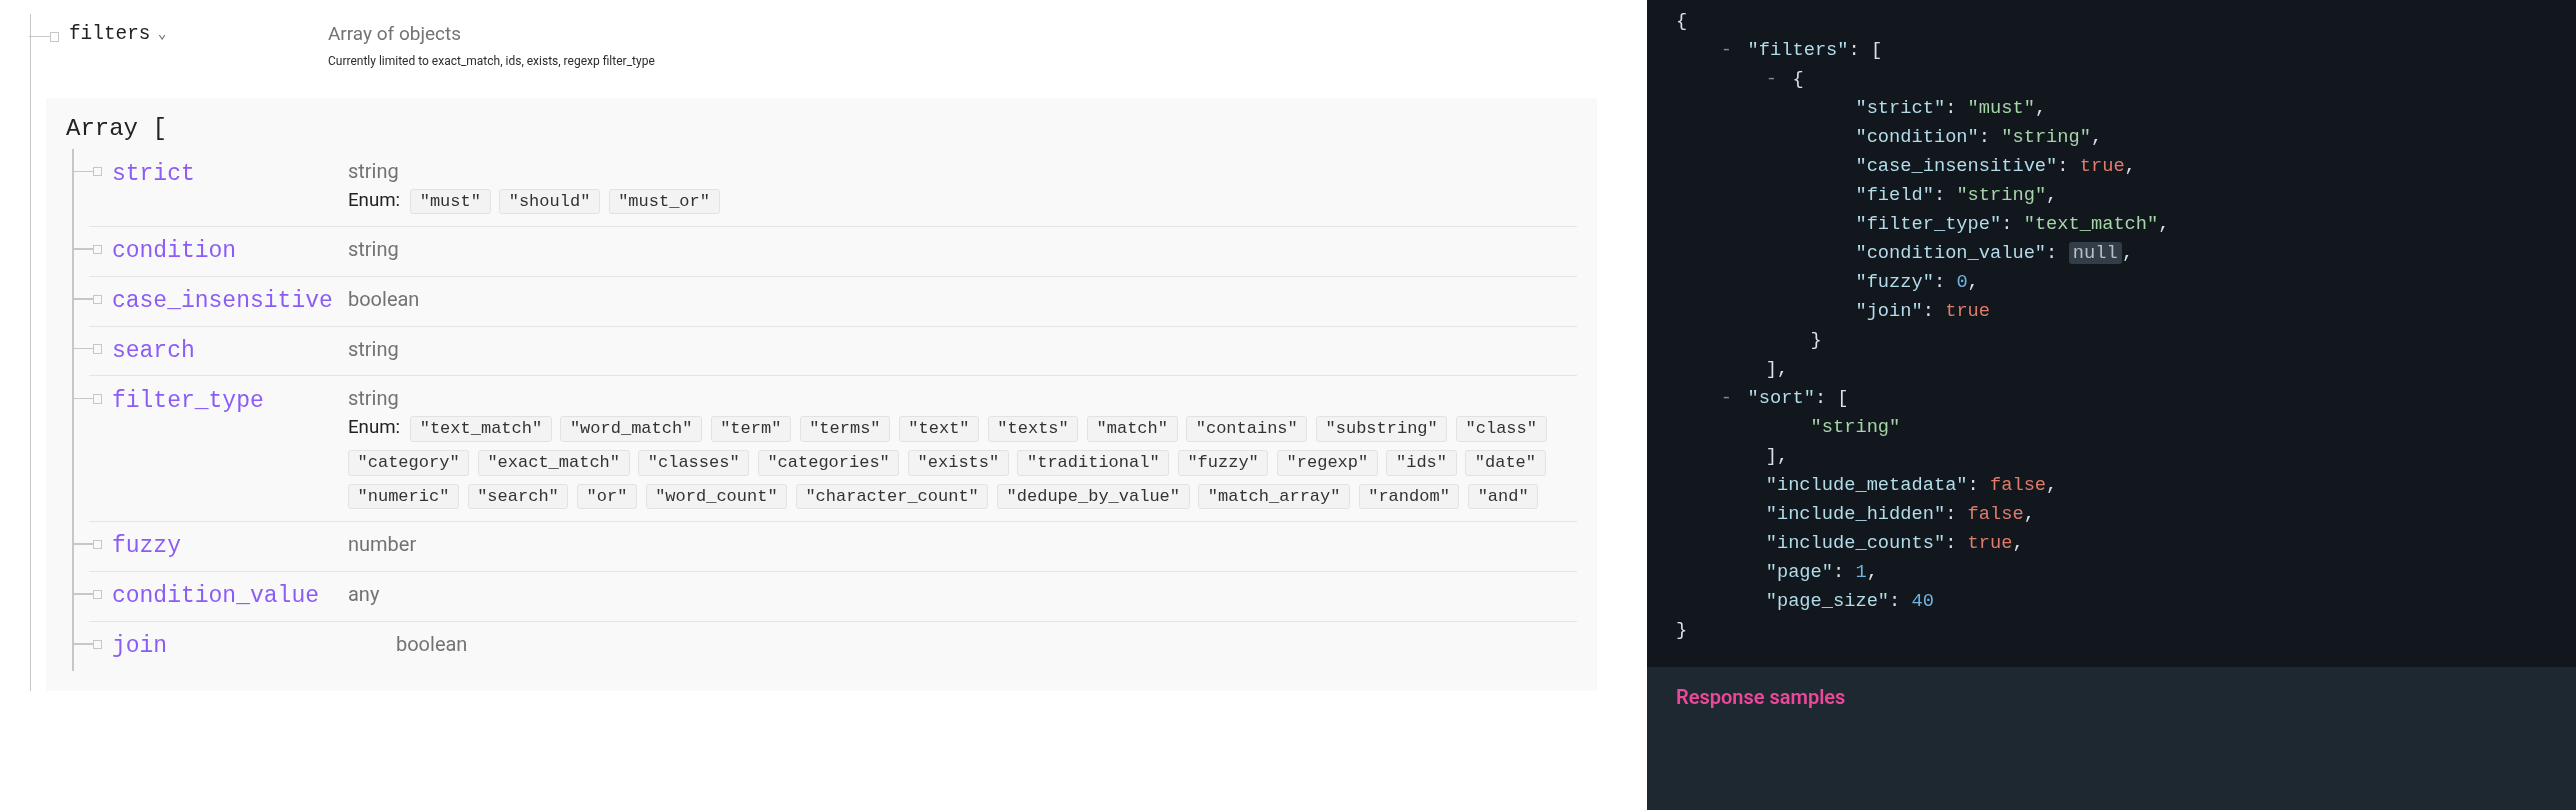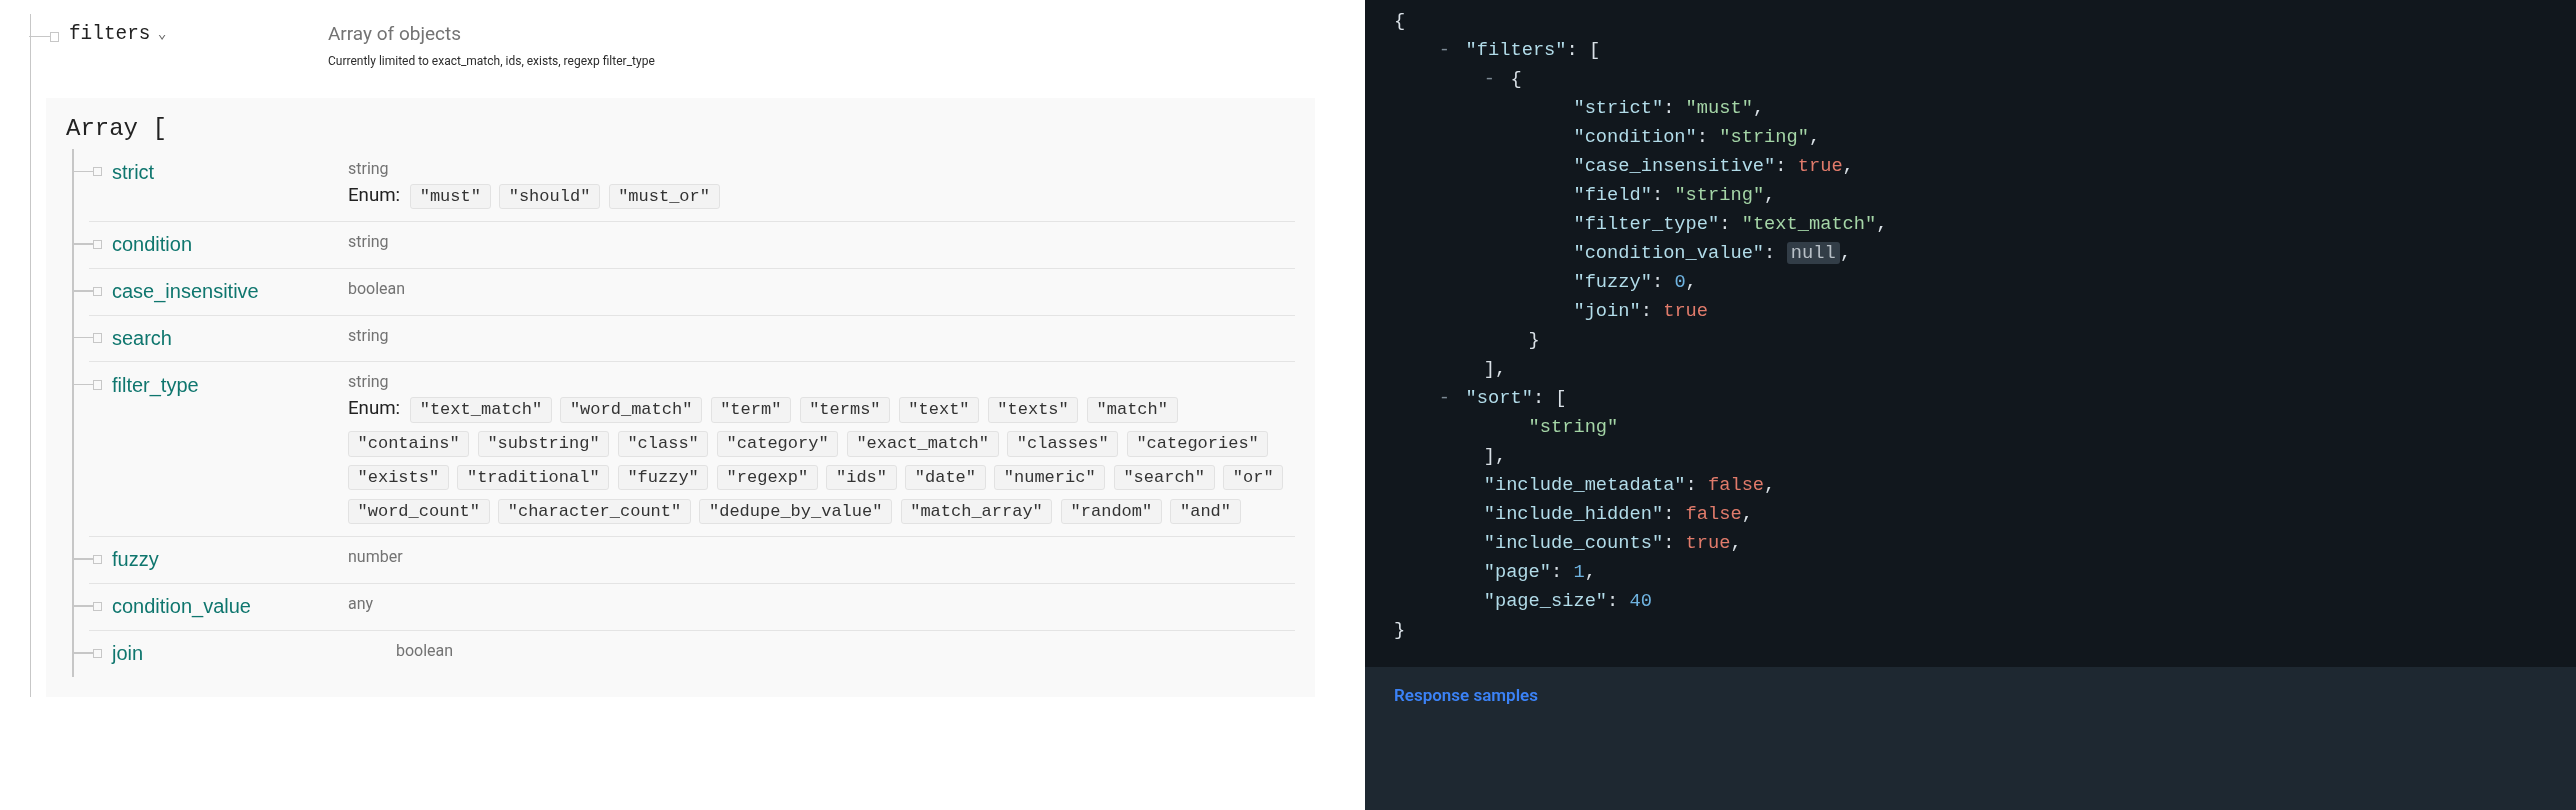--- a/index.html
+++ b/index.html
@@ -18,24 +18,24 @@
     --code-key: #b2dce9;
     --code-str: #a5d6a7;
     --code-bool-true: #e17b6b;
     --code-num: #6fb3e0;
     --code-null-bg: #323d47;
   }
   html, body { margin:0; padding:0; background:#fff; font-family: var(--sans); }
   body { width:2576px; height:810px; overflow:hidden; font-size:18.7px; }
 
   .row { display:flex; width:100%; height:100%; }
-  .left { width:1365px; padding:14.4px 50px 0 23px; box-sizing:border-box; position:relative; }
+  .left { width:1647px; padding:14.4px 50px 0 23px; box-sizing:border-box; position:relative; }
   .right { flex:1; background:var(--panel-bg); display:flex; flex-direction:column; }
   .right-code { background:var(--code-bg); flex:0 0 auto; padding:7.2px 29px 21.6px 29px; font-family:var(--mono); font-size:18.7px; line-height:29px; color:var(--code-plain); white-space:pre; }
-  .right-footer { padding:18.7px 29px; color:#3b82f6; font-weight:600; font-size:17px; }
+  .right-footer { padding:18.7px 29px; color:#ec4899; font-weight:600; font-size:20px; }
 
   
   .lcol { display:flex; }
   .lcol .conn { width:14.4px; margin-right:8.6px; position:relative; }
   .lcol .conn::before { content:""; position:absolute; left:6.5px; top:0; bottom:0; width:1.4px; background:var(--tree-gray); }
   .lcol .body { flex:1; }
 
   .field-line { display:flex; align-items:flex-start; padding-top:7.2px; }
   .conn-node { width:14.4px; height:17px; position:relative; margin-right:8.6px; top:7.2px; }
   .conn-node::before { content:""; position:absolute; left:-16.5px; top:7.2px; width:21.6px; height:1.4px; background:var(--tree-gray); }
@@ -48,23 +48,23 @@
   .field-type { color:var(--label-gray); font-size:19px; }
   .field-desc { color:var(--body-text); font-size:12px; line-height:29px; margin-top:2.9px; }
 
   .schema-box { background:var(--schema-bg); margin-top:21.6px; padding:17px 20px 20px 20px; }
   .schema-box > .array-label { font-family:var(--mono); font-size:24px; color:#222; margin-bottom:7.2px; }
 
   .prop { border-bottom:0.7px solid var(--divider); padding:10px 0 11.5px; display:flex; }
   .prop:last-child { border-bottom:none;gap:48px; }
   .prop .pname-wrap { display:flex; align-items:flex-start; min-width:259px; }
   .prop .pname-wrap .conn-node { top:4.3px; }
-  .prop .pname { font-family:Liberation Sans, sans-serif; font-size:20px; color:#0f766e; padding-top:1.4px; }
+  .prop .pname { font-family:Liberation Mono, monospace; font-size:23px; color:#8b5cf6; padding-top:1.4px; }
   .prop .pmeta { flex:1; }
-  .ptype { color:var(--label-gray); font-size:16px; }
+  .ptype { color:var(--label-gray); font-size:20px; }
   .enum-line { margin-top:5.7px; color:#222; font-size:18.7px; display:flex; flex-wrap:wrap; align-items:flex-start; gap:8.6px; }
   .enum-label { margin-right:1.4px; }
   .chip { font-family:var(--mono); font-size:17px; background:var(--chip-bg); border:0.7px solid var(--chip-border); border-radius:2.9px; padding:2.2px 8.6px; color:#333; display:inline-block; }
 
   
   .ck { color:var(--code-key); }
   .cs { color:var(--code-str); }
   .cb { color:var(--code-bool-true); }
   .cn { color:var(--code-num); }
   .cnull { background:var(--code-null-bg); border-radius:2.9px; padding:0 4.3px; color:#b8c0c7; }

